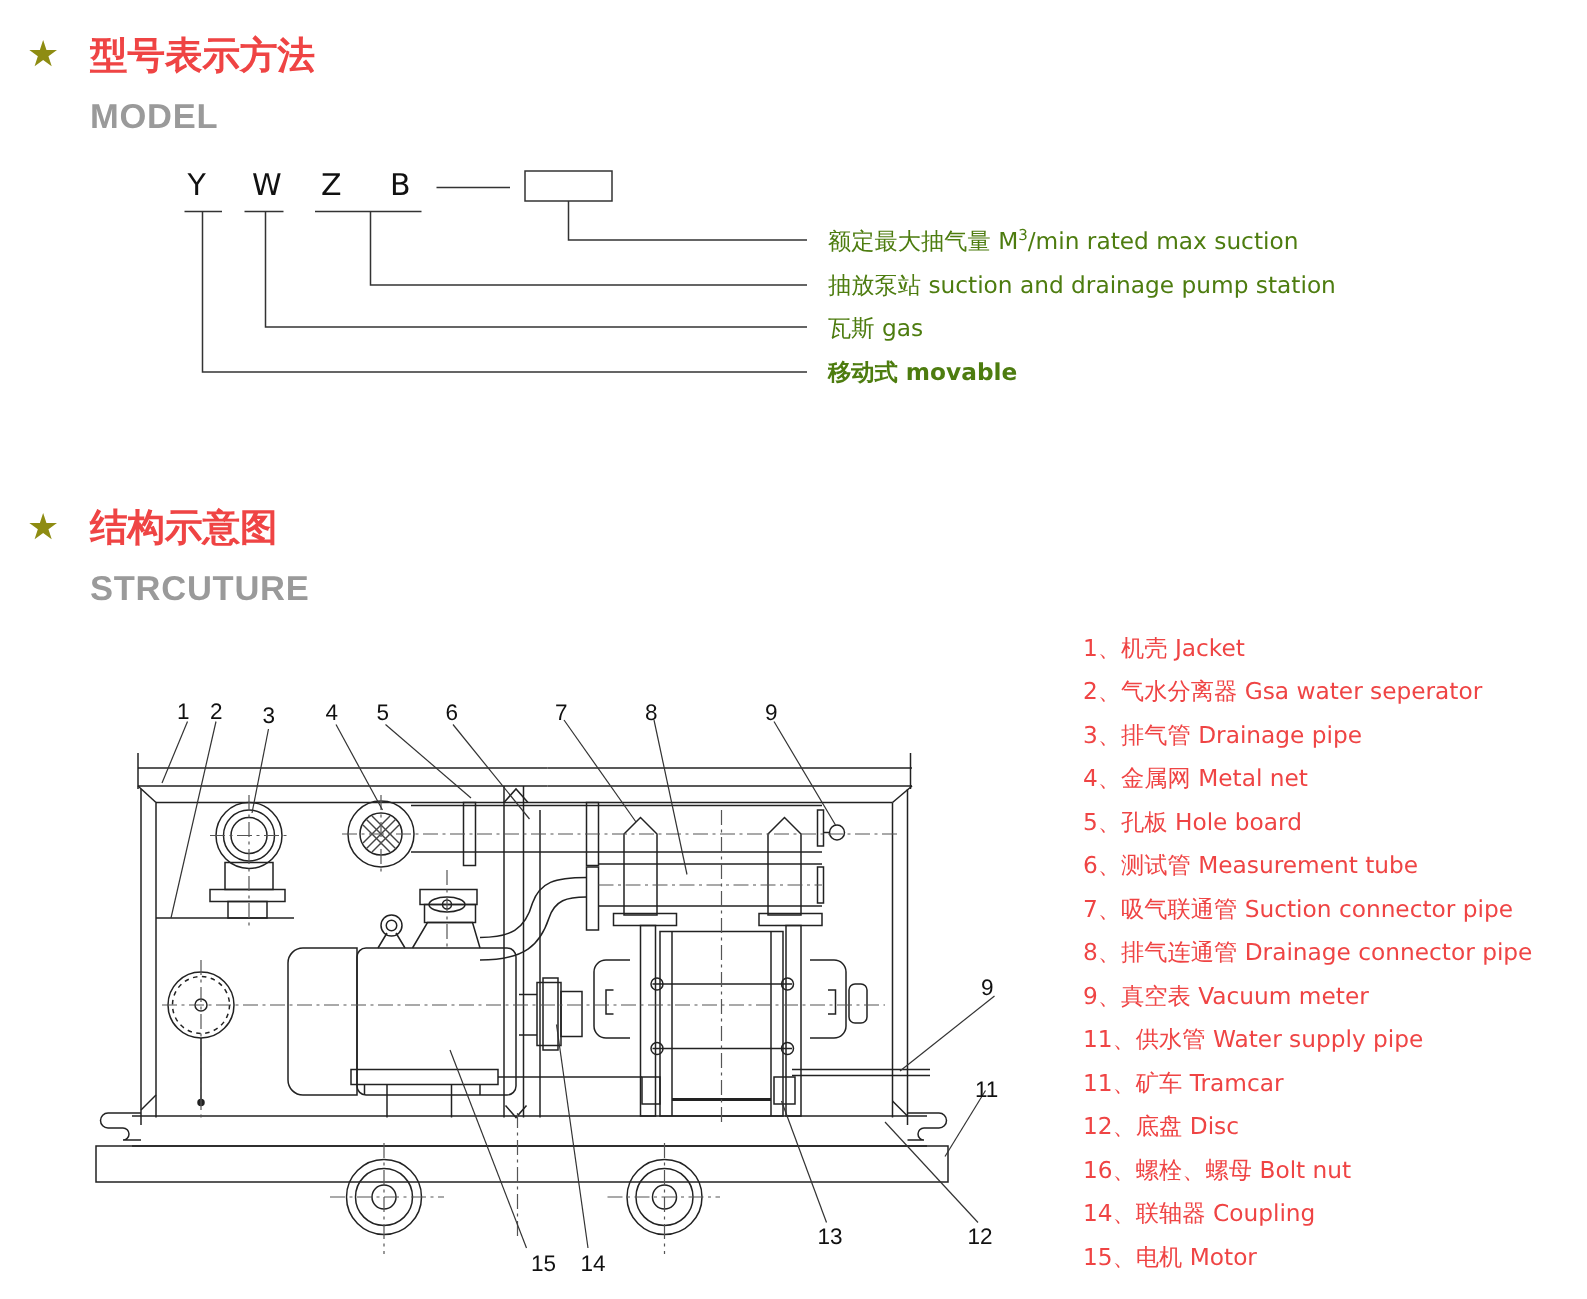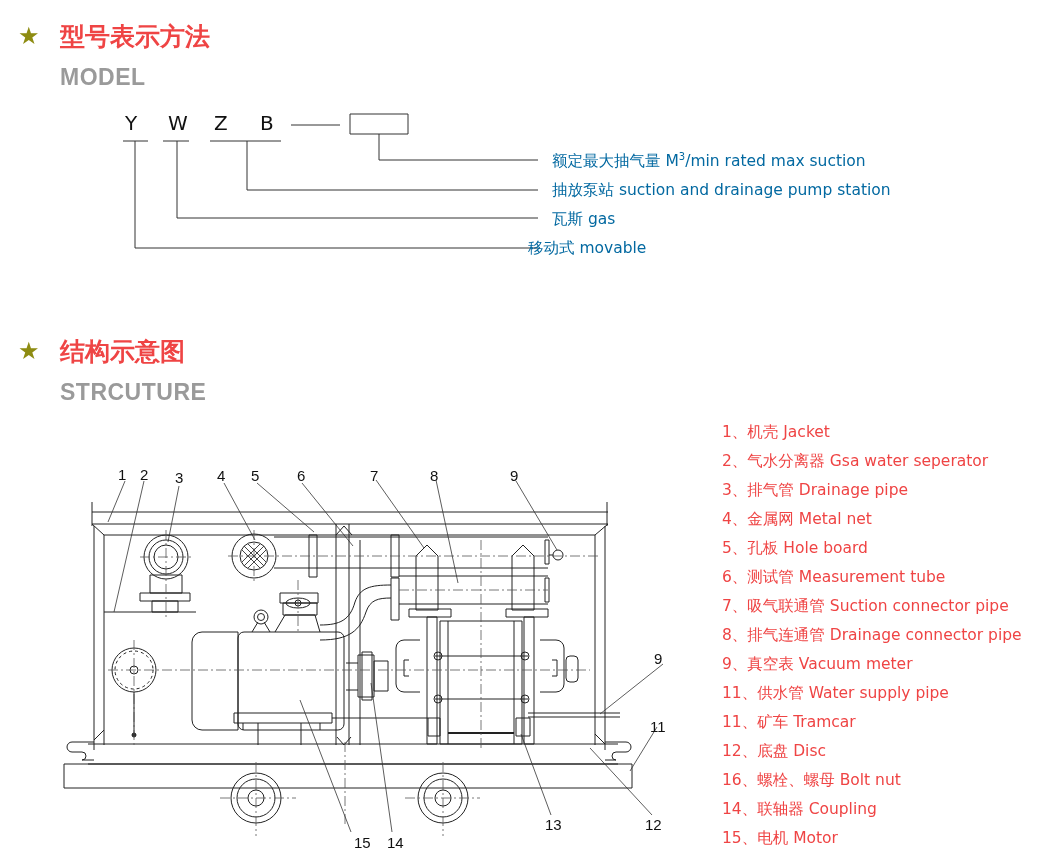--- a/index.html
+++ b/index.html
@@ -3,21 +3,21 @@
 <meta charset="utf-8">
 <style>
   html, body { margin:0; padding:0; background:#ffffff; }
   body { width:1058px; height:866px; position:relative; overflow:hidden;
          font-family:"DejaVu Sans", sans-serif; color:#111; }
   .abs { position:absolute; }
   .sec-title { font-family:"DejaVu Sans", sans-serif; font-weight:bold; font-size:25px; color:#ef4444; white-space:nowrap; }
   .sec-star { font-size:24px; color:#8e8c12; }
   .sec-sub { font-family:"Liberation Sans", sans-serif; font-weight:bold; font-size:23px; color:#9a9a9a; letter-spacing:0.5px; }
   .code-letter { font-family:"DejaVu Sans", sans-serif; font-size:20px; color:#111; }
-  .model-label { font-family:"DejaVu Sans", sans-serif; font-size:15.5px; color:#0369a1; white-space:nowrap; }
+  .model-label { font-family:"DejaVu Sans", sans-serif; font-size:15.5px; color:#4d7c0f; white-space:nowrap; }
   .legend-item { font-family:"DejaVu Sans", sans-serif; font-size:15.5px; color:#ef4444; white-space:nowrap; position:absolute; left:722px; }
   .num { font-family:"Liberation Sans", sans-serif; font-size:15px; color:#111; position:absolute; }
   sup { font-size:10px; }
   svg line, svg rect, svg circle, svg path, svg polyline, svg ellipse { vector-effect:non-scaling-stroke; }
 </style>
 </head>
 <body>
 
 <div class="abs sec-star" style="left:18px;top:22px;">★</div>
 <div class="abs sec-title" style="left:60px;top:20px;">型号表示方法</div>
@@ -46,21 +46,21 @@
 
 <div class="abs model-label" style="left:552px;top:151px;">
   <span>额定最大抽气量</span> <span>M</span><sup>3</sup><span>/min rated max suction</span>
 </div>
 <div class="abs model-label" style="left:552px;top:180px;">
   <span>抽放泵站</span> <span>suction and drainage pump station</span>
 </div>
 <div class="abs model-label" style="left:552px;top:209px;">
   <span>瓦斯</span> <span>gas</span>
 </div>
-<div class="abs model-label" style="left:528px;top:238px;">
+<div class="abs model-label" style="left:552px;top:238px;font-weight:bold;">
   <span>移动式</span> <span>movable</span>
 </div>
 
 <div class="abs sec-star" style="left:18px;top:337px;">★</div>
 <div class="abs sec-title" style="left:60px;top:335px;">结构示意图</div>
 <div class="abs sec-sub" style="left:60px;top:379px;">STRCUTURE</div>
 
 <svg class="abs" style="left:0;top:0;" width="700" height="866">
   <g stroke="#222" stroke-width="1" fill="none">
 

